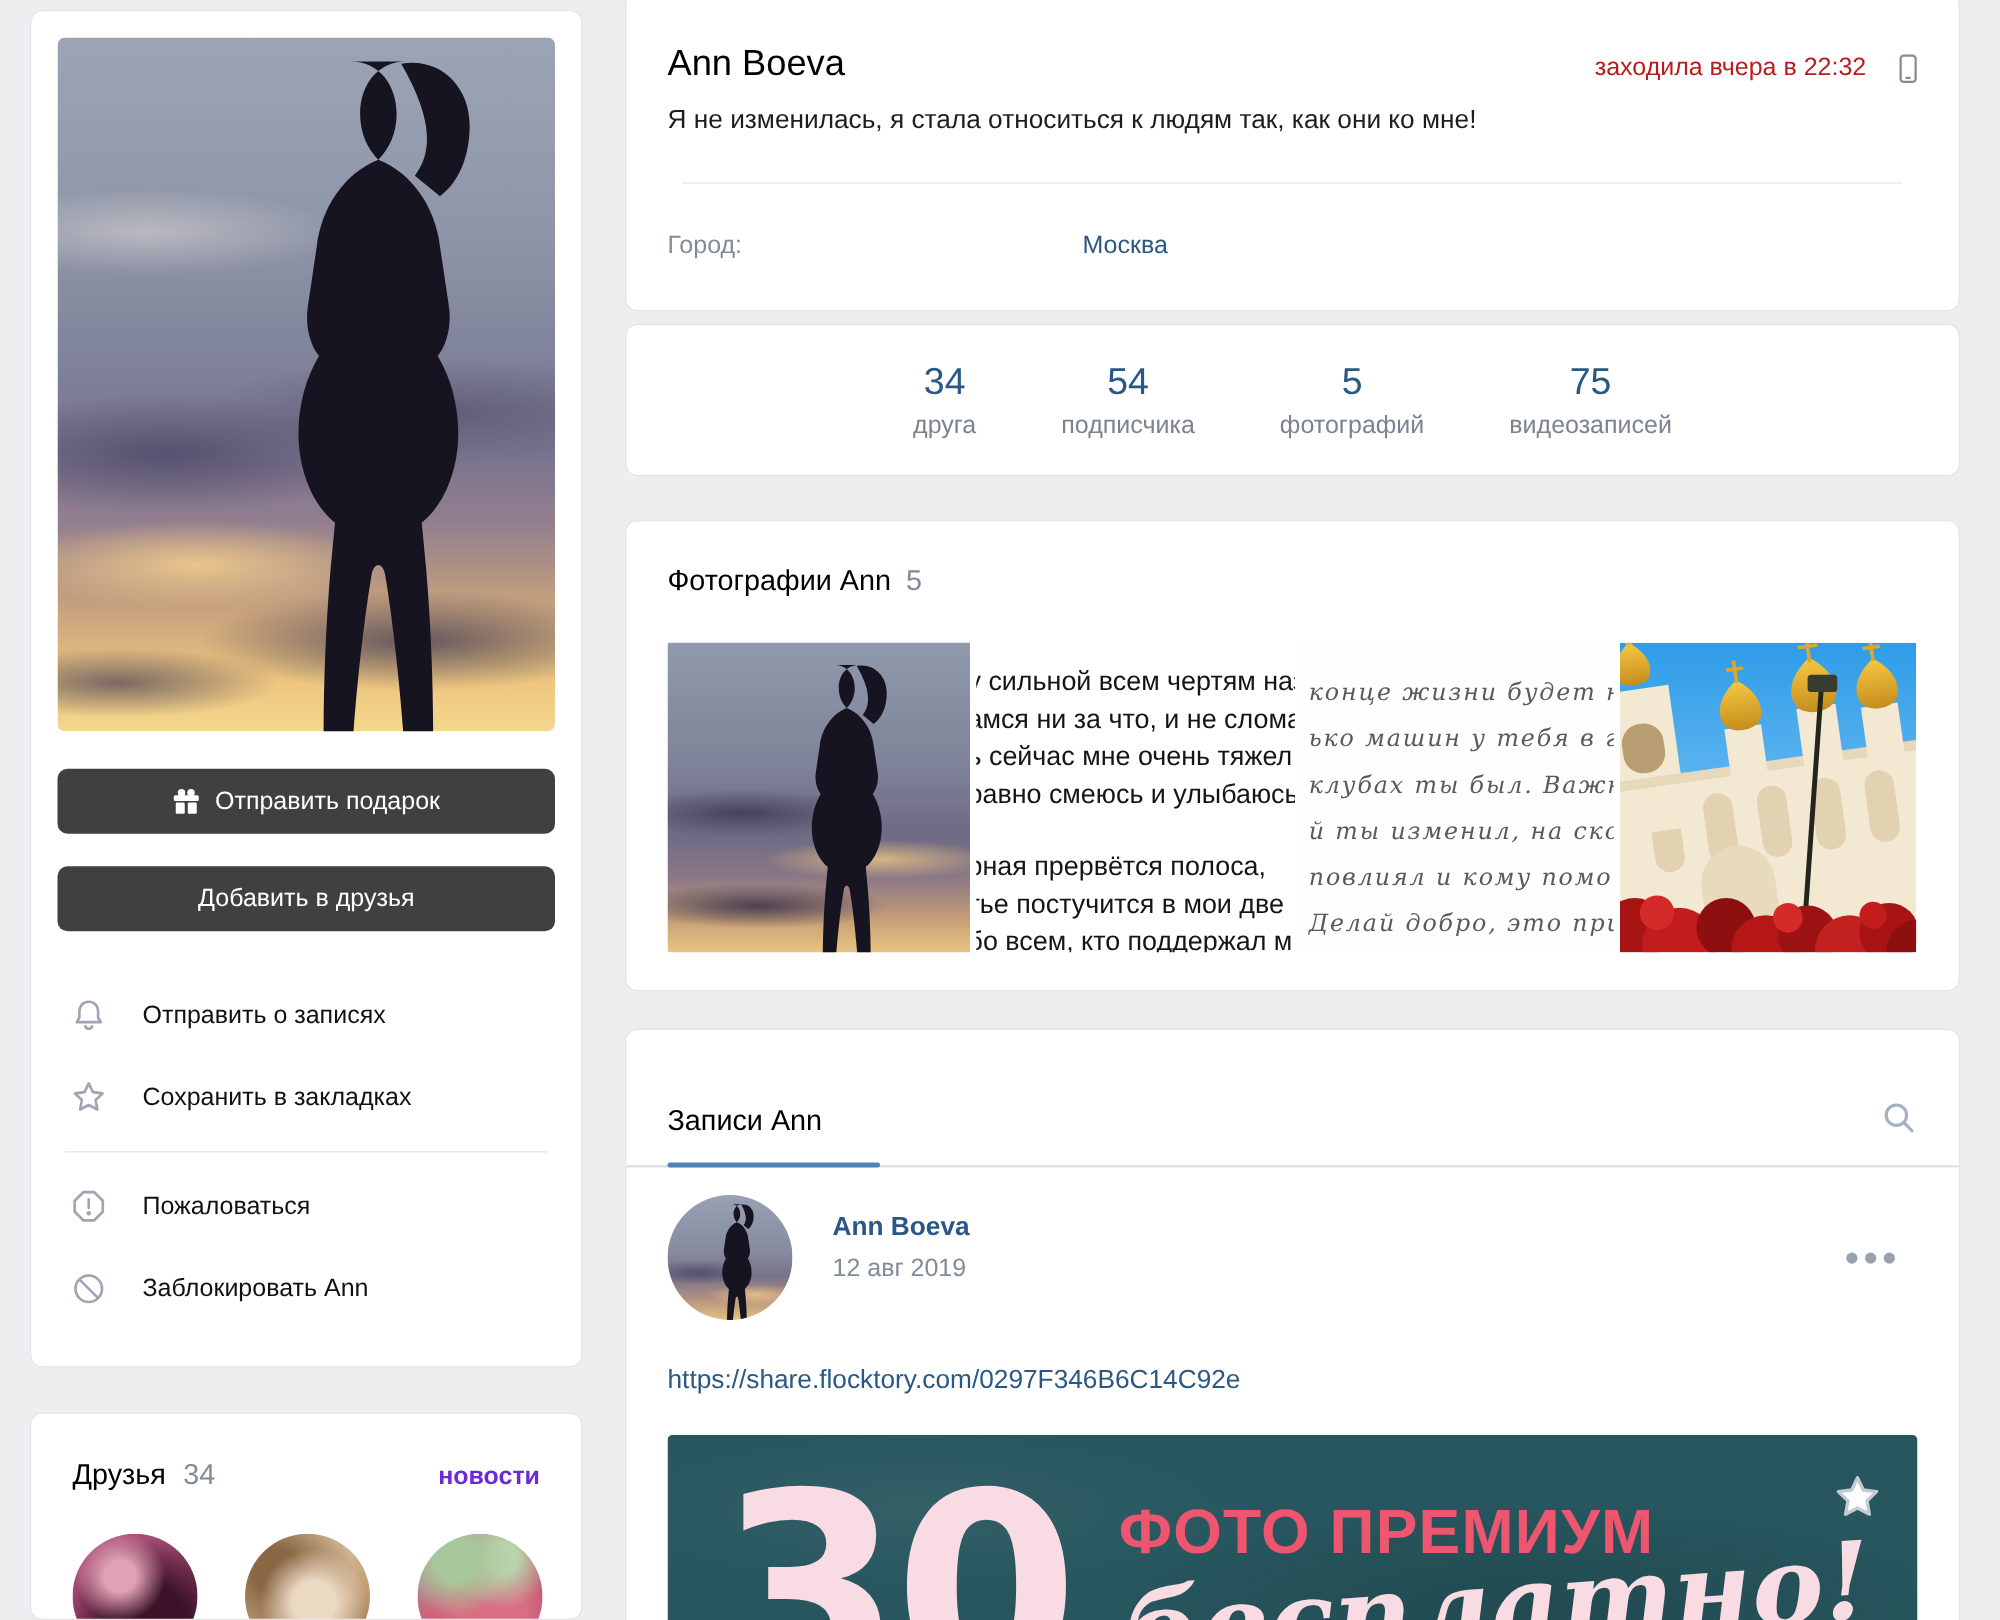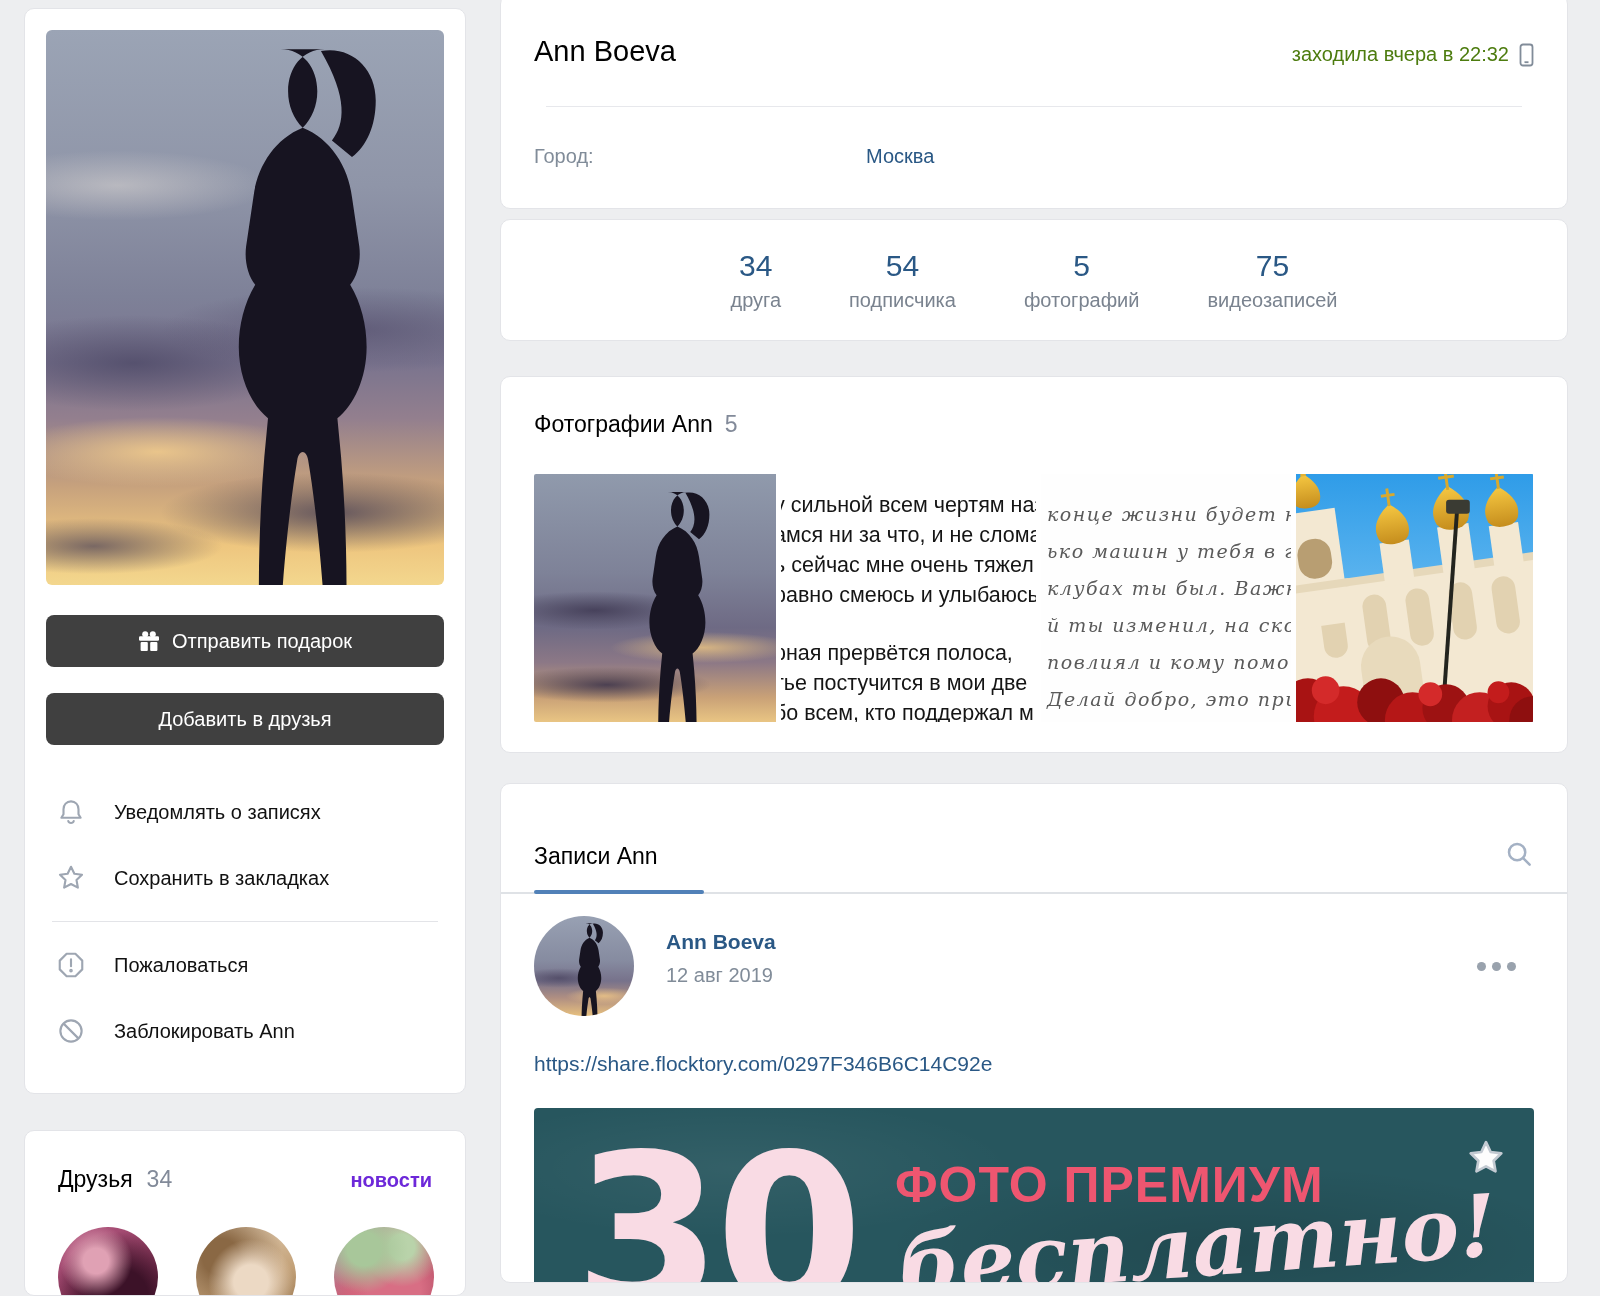--- a/index.html
+++ b/index.html
@@ -67,21 +67,21 @@
   .fr-av3 { background:
       radial-gradient(circle at 30% 22%, #a8c79a 0 16%, rgba(168,199,154,0) 42%),
       radial-gradient(circle at 68% 20%, #b9d3aa 0 12%, rgba(185,211,170,0) 38%),
       radial-gradient(circle at 60% 65%, #d86e84 0 30%, rgba(216,110,132,0) 75%),
       linear-gradient(140deg,#9aa7b5 0%,#c9566e 45%,#8e2f49 100%); }
 
   
   .head-card { padding:40px 33px 40px 33px; }
   .head-row { display:flex; align-items:baseline; }
   .page-name { font-size:29px; font-weight:500; color:#000; }
-  .last-seen { margin-left:auto; display:flex; align-items:center; gap:10px; font-size:20px; color:#4d7c0f; }
+  .last-seen { margin-left:auto; display:flex; align-items:center; gap:26px; font-size:20px; color:#b91c1c; }
   .status-line { margin-top:16px; font-size:21px; color:#1d1d1f; }
   .head-divider { border-top:1px solid #e7e8ec; margin:38px 12px 0 12px; }
   .city-row { display:flex; margin-top:38px; font-size:20px; }
   .city-label { color:#818c99; width:332px; }
   .link { color:#2a5885; text-decoration:none; cursor:pointer; }
 
   
   .counters-card { margin-top:10px; height:122px; display:flex; justify-content:center; align-items:center; gap:0; }
   .counter { padding:0 34px; text-align:center; cursor:pointer; }
   .counter-val { font-size:30px; color:#2a5885; }
@@ -196,21 +196,21 @@
       <button class="btn">
         <span>Добавить в друзья</span>
       </button>
 
       <div class="menu">
         <div class="menu-item">
           <svg width="30" height="30" viewBox="0 0 24 24" fill="none" stroke="#9ea6b2" stroke-width="1.7" stroke-linejoin="round" stroke-linecap="round">
             <path d="M12,3.5 c-3.6,0 -6,2.7 -6,6.2 L6,13.8 L4.3,16.6 L19.7,16.6 L18,13.8 L18,9.7 C18,6.2 15.6,3.5 12,3.5 Z"></path>
             <path d="M9.8,19.2 a2.3,2.3 0 0 0 4.4,0"></path>
           </svg>
-          <span>Уведомлять о записях</span>
+          <span>Отправить о записях</span>
         </div>
         <div class="menu-item">
           <svg width="30" height="30" viewBox="0 0 24 24" fill="none" stroke="#9ea6b2" stroke-width="1.7" stroke-linejoin="round">
             <path d="M12,3 L14.7,8.6 L20.8,9.4 L16.4,13.6 L17.5,19.7 L12,16.8 L6.5,19.7 L7.6,13.6 L3.2,9.4 L9.3,8.6 Z"></path>
           </svg>
           <span>Сохранить в закладках</span>
         </div>
         <div class="menu-divider"></div>
         <div class="menu-item">
           <svg width="30" height="30" viewBox="0 0 24 24" fill="none" stroke="#9ea6b2" stroke-width="1.7" stroke-linejoin="round" stroke-linecap="round">
@@ -250,20 +250,21 @@
       <div class="head-row">
         <h1 class="page-name">Ann Boeva</h1>
         <div class="last-seen">
           <span>заходила вчера в 22:32</span>
           <svg width="15" height="24" viewBox="0 0 15 24" fill="none" stroke="#818c99" stroke-width="1.8">
             <rect x="1.5" y="1.5" width="12" height="21" rx="2.5"></rect>
             <line x1="5.5" y1="19.2" x2="9.5" y2="19.2"></line>
           </svg>
         </div>
       </div>
+      <div class="status-line">Я не изменилась, я стала относиться к людям так, как они ко мне!</div>
       <div class="head-divider"></div>
       <div class="city-row">
         <span class="city-label">Город:</span>
         <a class="link">Москва</a>
       </div>
     </div>
 
     <div class="card counters-card">
       <div class="counter">
         <div class="counter-val">34</div>

